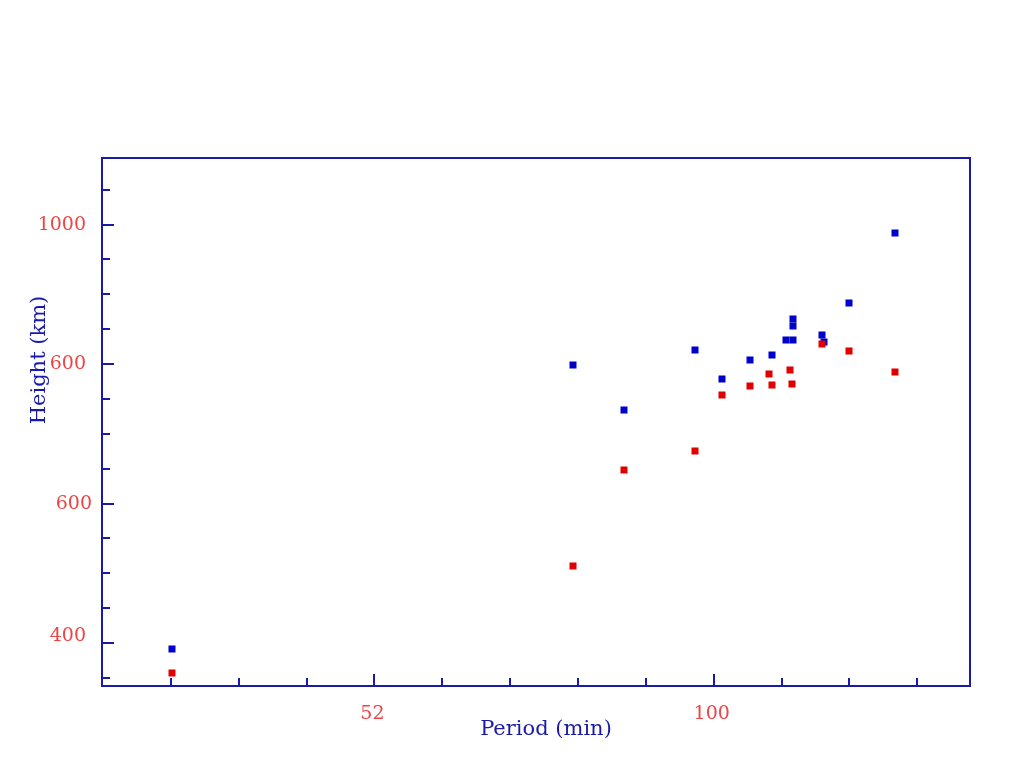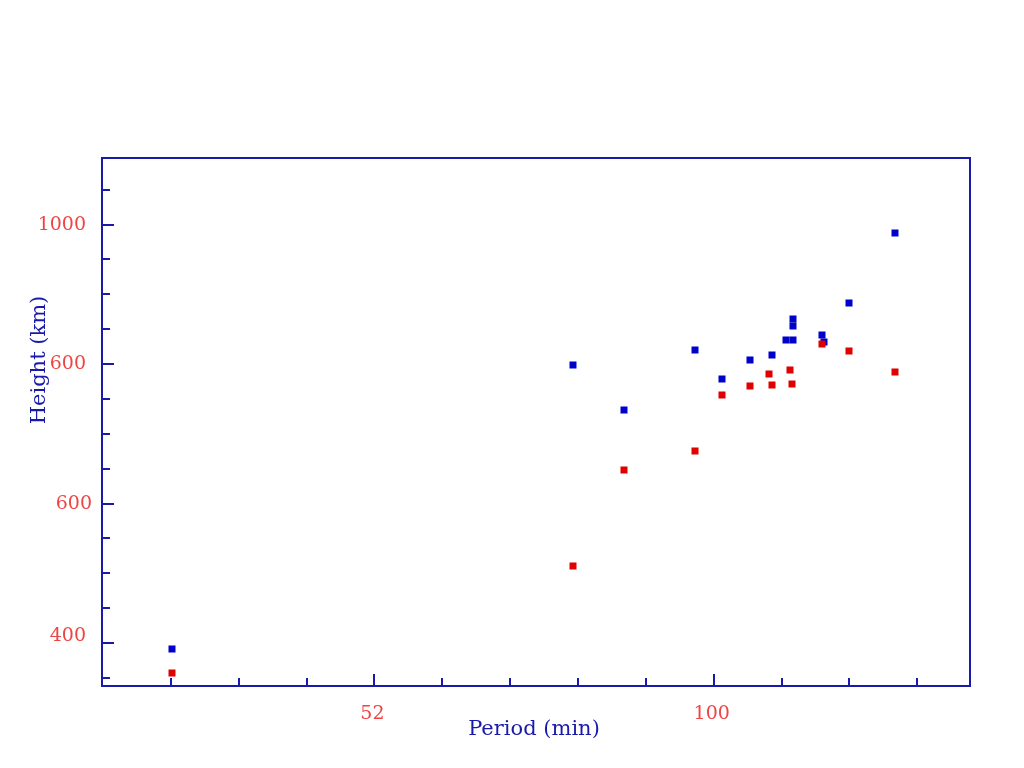--- a/index.html
+++ b/index.html
@@ -72,21 +72,21 @@
   }
   .ticklabel-x {
     transform: translateX(-50%);
   }
   .ticklabel-y {
     transform: translateY(-50%);
     text-align: right;
   }
   #xlabel {
     position: absolute;
-    left: 99px;
+    left: 111px;
     top: 716px;
     width: 870px;
     text-align: center;
     color: #1a1aaa;
     font-size: 21px;
     font-family: "DejaVu Serif", serif;
   }
   #ylabel {
     position: absolute;
     left: -62px;

